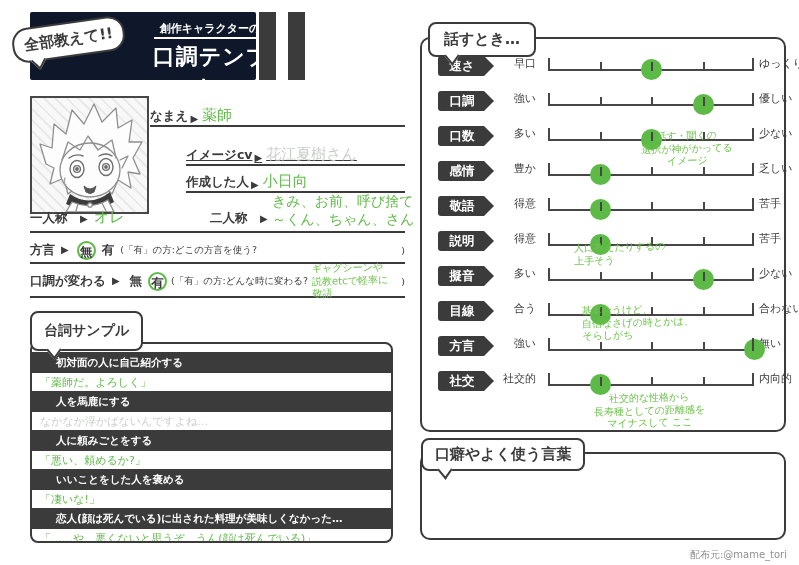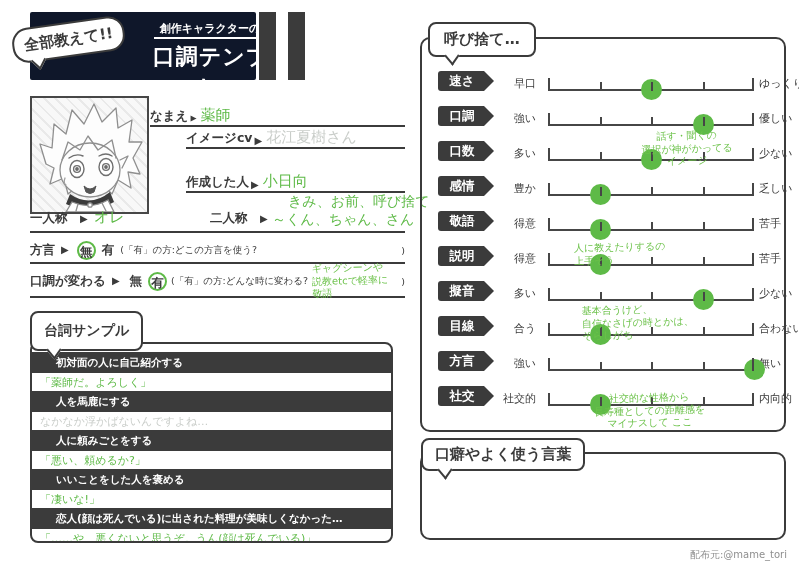--- a/index.html
+++ b/index.html
@@ -21,22 +21,22 @@
 
   
   .portrait { position:absolute; left:30px; top:96px; width:119px; height:118px; border:2px solid #474747;
       background:repeating-linear-gradient(45deg,#e9e9e9 0 2px,#f8f8f8 2px 8px); }
   .prow { position:absolute; display:flex; align-items:flex-end; border-bottom:2px solid #3b3b3b; }
   .plabel { font-size:12.5px; font-weight:bold; white-space:nowrap; }
   .arrow { font-size:10px; margin:0 4px 1px 2px; }
   .green { color:#5eba47; }
   .muted { color:#c9cdc9; }
   .pvalue { font-size:15px; white-space:nowrap; }
-  .row-name { left:150px; top:101px; width:255px; height:26px;font-family:Liberation Mono, monospace; }
-  .row-cv { left:186px; top:123px; width:219px; height:26px; }
+  .row-name { left:150px; top:101px; width:255px; height:26px; }
+  .row-cv { left:186px; top:140px; width:219px; height:26px;text-decoration:underline; }
   .row-creator { left:186px; top:167px; width:219px; height:26px; }
   .persons-line { position:absolute; left:30px; top:231px; width:375px; border-top:2px solid #3b3b3b; }
   .abs { position:absolute; white-space:nowrap; }
   .small-q { font-size:9.5px; white-space:nowrap; }
   .circle-mark { display:inline-block; min-width:19px; height:19px; line-height:17px; text-align:center;
       border:2px solid #5eba47; border-radius:50%; font-size:12.5px; font-weight:bold; }
   .plain-mark { display:inline-block; font-size:12.5px; font-weight:bold; padding:0 2px; }
   .opt-row { position:absolute; left:30px; width:375px; display:flex; align-items:center; gap:4px; border-bottom:2px solid #3b3b3b; }
   .row-dialect { top:238px; height:26px; }
   .row-tone { top:266px; height:32px; }
@@ -47,21 +47,21 @@
   .bubble-dialogue { left:30px; top:311px; padding:9px 12px; font-size:14px; }
   .dialogue-box { position:absolute; left:30px; top:342px; width:363px; height:201px; border:2px solid #3b3b3b;
       border-radius:8px; overflow:hidden; padding-top:8px; display:flex; flex-direction:column; }
   .dq { background:#3b3b3b; color:#fff; font-size:10.5px; font-weight:bold; padding:3.5px 6px 3.5px 24px; white-space:nowrap; }
   .da { font-size:11px; padding:1.5px 8px; white-space:nowrap; }
 
   
   .bubble-speech { left:428px; top:22px; padding:6px 14px; font-size:15px; }
   .speech-box { position:absolute; left:420px; top:37px; width:366px; height:395px; border:2px solid #3b3b3b; border-radius:10px; }
   .sliders { position:absolute; left:420px; top:56px; width:366px; }
-  .srow { height:35px; display:flex; align-items:flex-end; padding-left:18px; }
+  .srow { height:35px; display:flex; align-items:flex-start; padding-left:18px; }
   .badge { flex:none; width:56px; height:20px; background:#3b3b3b; color:#fff; font-size:12.5px; font-weight:bold;
       display:flex; align-items:center; justify-content:center; padding-right:8px; border-radius:3px;
       clip-path:polygon(0 0, calc(100% - 10px) 0, 100% 50%, calc(100% - 10px) 100%, 0 100%); }
   .slabel-l { flex:none; width:54px; text-align:right; font-size:11px; padding-right:12px; white-space:nowrap; }
   .slabel-r { font-size:11px; padding-left:5px; white-space:nowrap; }
   .track { position:relative; flex:none; width:206px; height:15px; }
   .track .base { position:absolute; left:0; right:0; bottom:0; height:2px; background:#464646; }
   .tick { position:absolute; bottom:0; width:2px; background:#464646; z-index:2; }
   .tick.end { height:13px; } .tick.mid { height:9px; }
   .t0{left:0;} .t1{left:25%;} .t2{left:50%;} .t3{left:75%;} .t4{left:calc(100% - 2px);}
@@ -133,21 +133,21 @@
     <span class="plabel">作成した人</span>
     <span class="arrow">▶</span>
     <span class="pvalue green">小日向</span>
   </div>
 
   <span class="abs plabel" style="left:30px; top:210px;">一人称</span>
   <span class="abs arrow" style="left:78px; top:213px;">▶</span>
   <span class="abs pvalue green" style="left:94px; top:208px;">オレ</span>
   <span class="abs plabel" style="left:210px; top:210px;">二人称</span>
   <span class="abs arrow" style="left:258px; top:213px;">▶</span>
-  <span class="abs green" style="left:272px; top:193px; font-size:14px;margin-left:16px;">きみ、お前、呼び捨て</span>
+  <span class="abs green" style="left:272px; top:193px; font-size:14px;">きみ、お前、呼び捨て</span>
   <span class="abs green" style="left:272px; top:211px; font-size:14px;">～くん、ちゃん、さん</span>
   <div class="persons-line"></div>
 
   <div class="opt-row row-dialect">
     <span class="plabel">方言</span>
     <span class="arrow">▶</span>
     <span class="circle-mark">無</span>
     <span class="plain-mark">有</span>
     <span class="small-q">(「有」の方:どこの方言を使う?</span>
     <span class="grow"></span>
@@ -174,21 +174,21 @@
     <div class="da muted">なかなか浮かばないんですよね…</div>
     <div class="dq">人に頼みごとをする</div>
     <div class="da green">「悪い、頼めるか?」</div>
     <div class="dq">いいことをした人を褒める</div>
     <div class="da green">「凄いな!」</div>
     <div class="dq">恋人(顔は死んでいる)に出された料理が美味しくなかった…</div>
     <div class="da green">「……や、悪くないと思うぞ。うん(顔は死んでいる)」</div>
   </div>
 
   <div class="speech-box"></div>
-  <div class="bubble bubble-speech">呼び捨て…</div>
+  <div class="bubble bubble-speech">話すとき…</div>
 
   <div class="sliders">
     <div class="srow">
       <span class="badge">速さ</span>
       <span class="slabel-l">早口</span>
       <span class="track">
           <span class="base"></span>
           <span class="tick end t0"></span>
           <span class="tick mid t1"></span>
           <span class="tick mid t2"></span>

